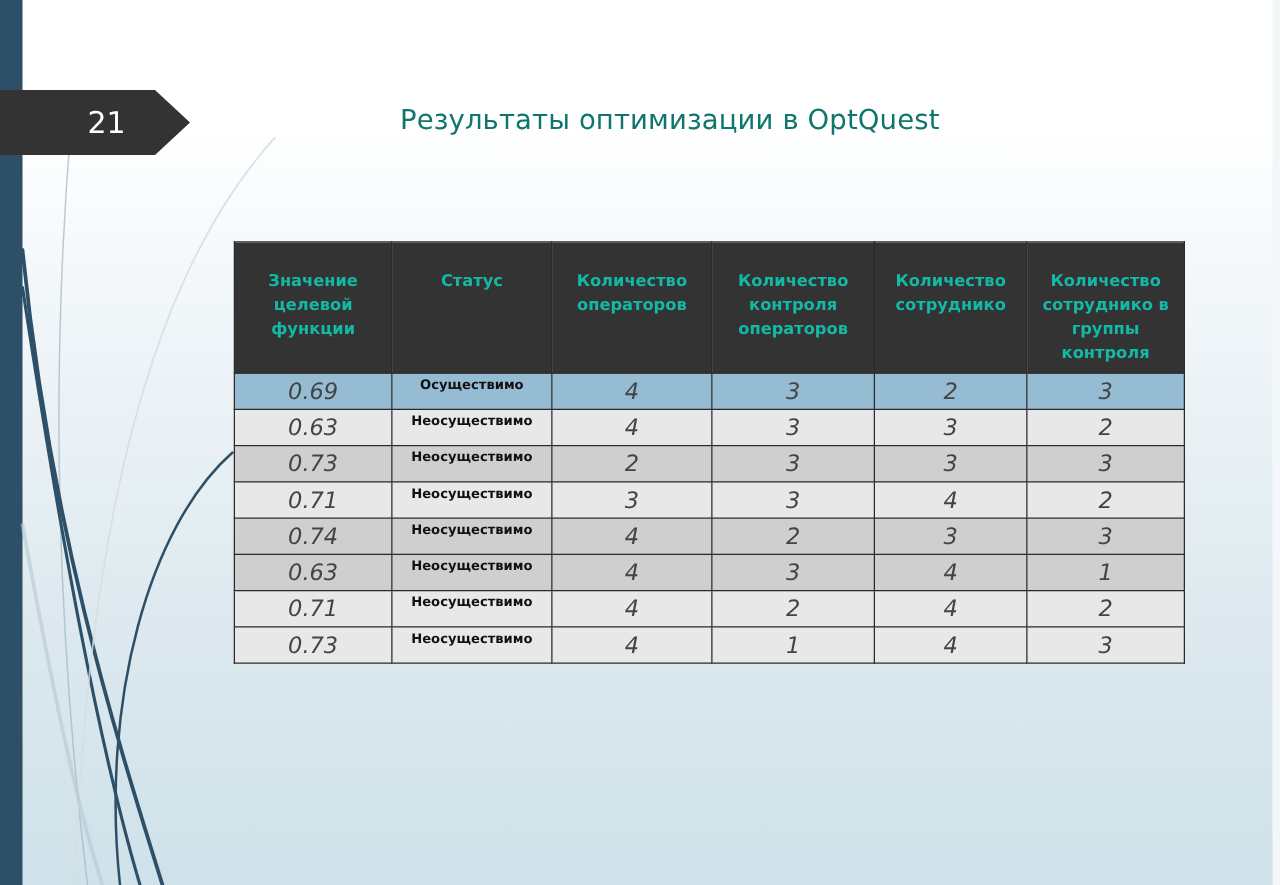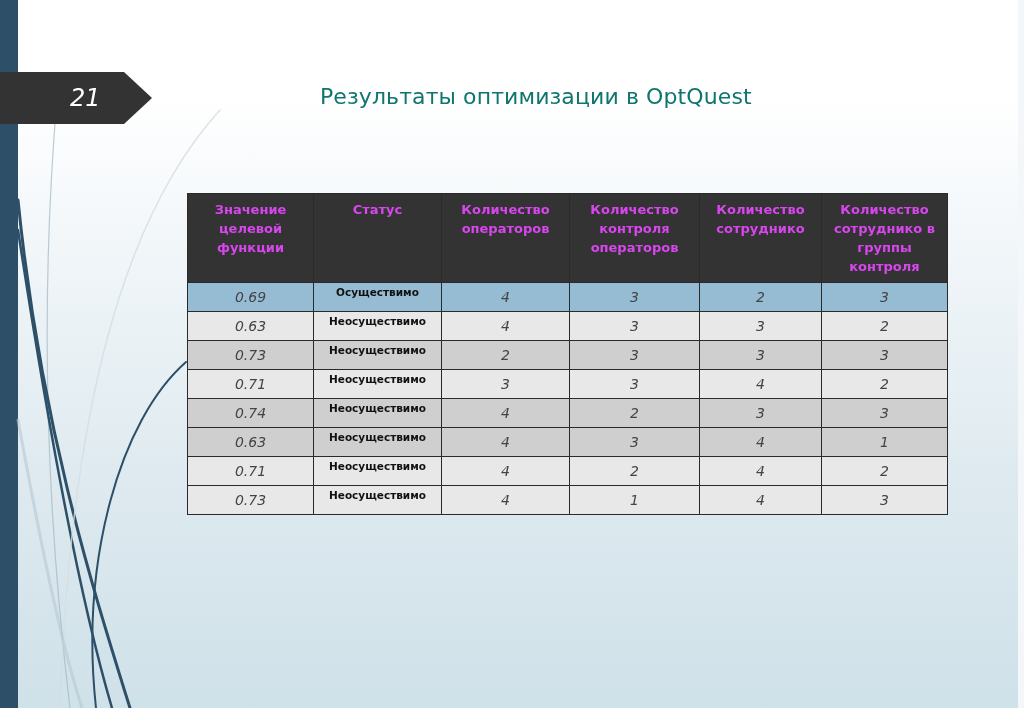--- a/index.html
+++ b/index.html
@@ -10,39 +10,39 @@
   }
   .left-bar { position:absolute; left:0; top:0; width:18px; height:708px; background:#2d5068; }
   .right-edge { position:absolute; right:0; top:0; width:6px; height:708px; background:#f4f7f9; }
   .curves { position:absolute; left:0; top:0; width:1024px; height:708px; pointer-events:none; }
   .slide-number-tag {
     position:absolute; left:0; top:72px; width:152px; height:52px;
   }
   .slide-number-tag svg { position:absolute; left:0; top:0; }
   .slide-number {
     position:absolute; left:70px; top:8px; width:60px; height:36px;
-    color:#ffffff; font-style:italic; font-size:24px; line-height:36px;
+    color:#ffffff; font-size:24px; line-height:36px;
     font-family: "DejaVu Sans", sans-serif;
   }
   .slide-title {
     position:absolute; left:320px; top:80px; height:34px;
     font-family: "DejaVu Sans", sans-serif; font-weight:normal;
     font-size:22px; color:#0f766e; line-height:34px; letter-spacing:0.1px;
   }
   table.results {
     position:absolute; left:187px; top:193px; width:760px;
     border-collapse:collapse; table-layout:fixed;
   }
   table.results th, table.results td { border:1.5px solid #2a2a2a; text-align:center; padding:0; }
   table.results th {
-    background:#333333; color:#d946ef; font-weight:bold; font-size:13px;
-    line-height:19px; vertical-align:top; height:82px; padding-top:6px;
+    background:#333333; color:#14b8a6; font-weight:bold; font-size:13px;
+    line-height:19px; vertical-align:top; height:82px; padding-top:22px;
     font-family: "DejaVu Sans", sans-serif;
   }
-  table.results td { height:25px; font-size:14px; color:#444444; font-style:italic; font-family:"DejaVu Sans", sans-serif; }
+  table.results td { height:25px; font-size:18px; color:#444444; font-style:italic; font-family:"DejaVu Sans", sans-serif; }
   table.results td.status { font-style:normal; font-weight:bold; font-size:10.5px; color:#111111; vertical-align:top; padding-top:3px;text-align:center; }
   tr.row-light td { background:#e8e8e8; }
   tr.row-dark td { background:#cfcfcf; }
   tr.row-feasible td { background:#96bcd3; }
 </style>
 </head>
 <body>
 
 <div class="left-bar"></div>
 <div class="right-edge"></div>

